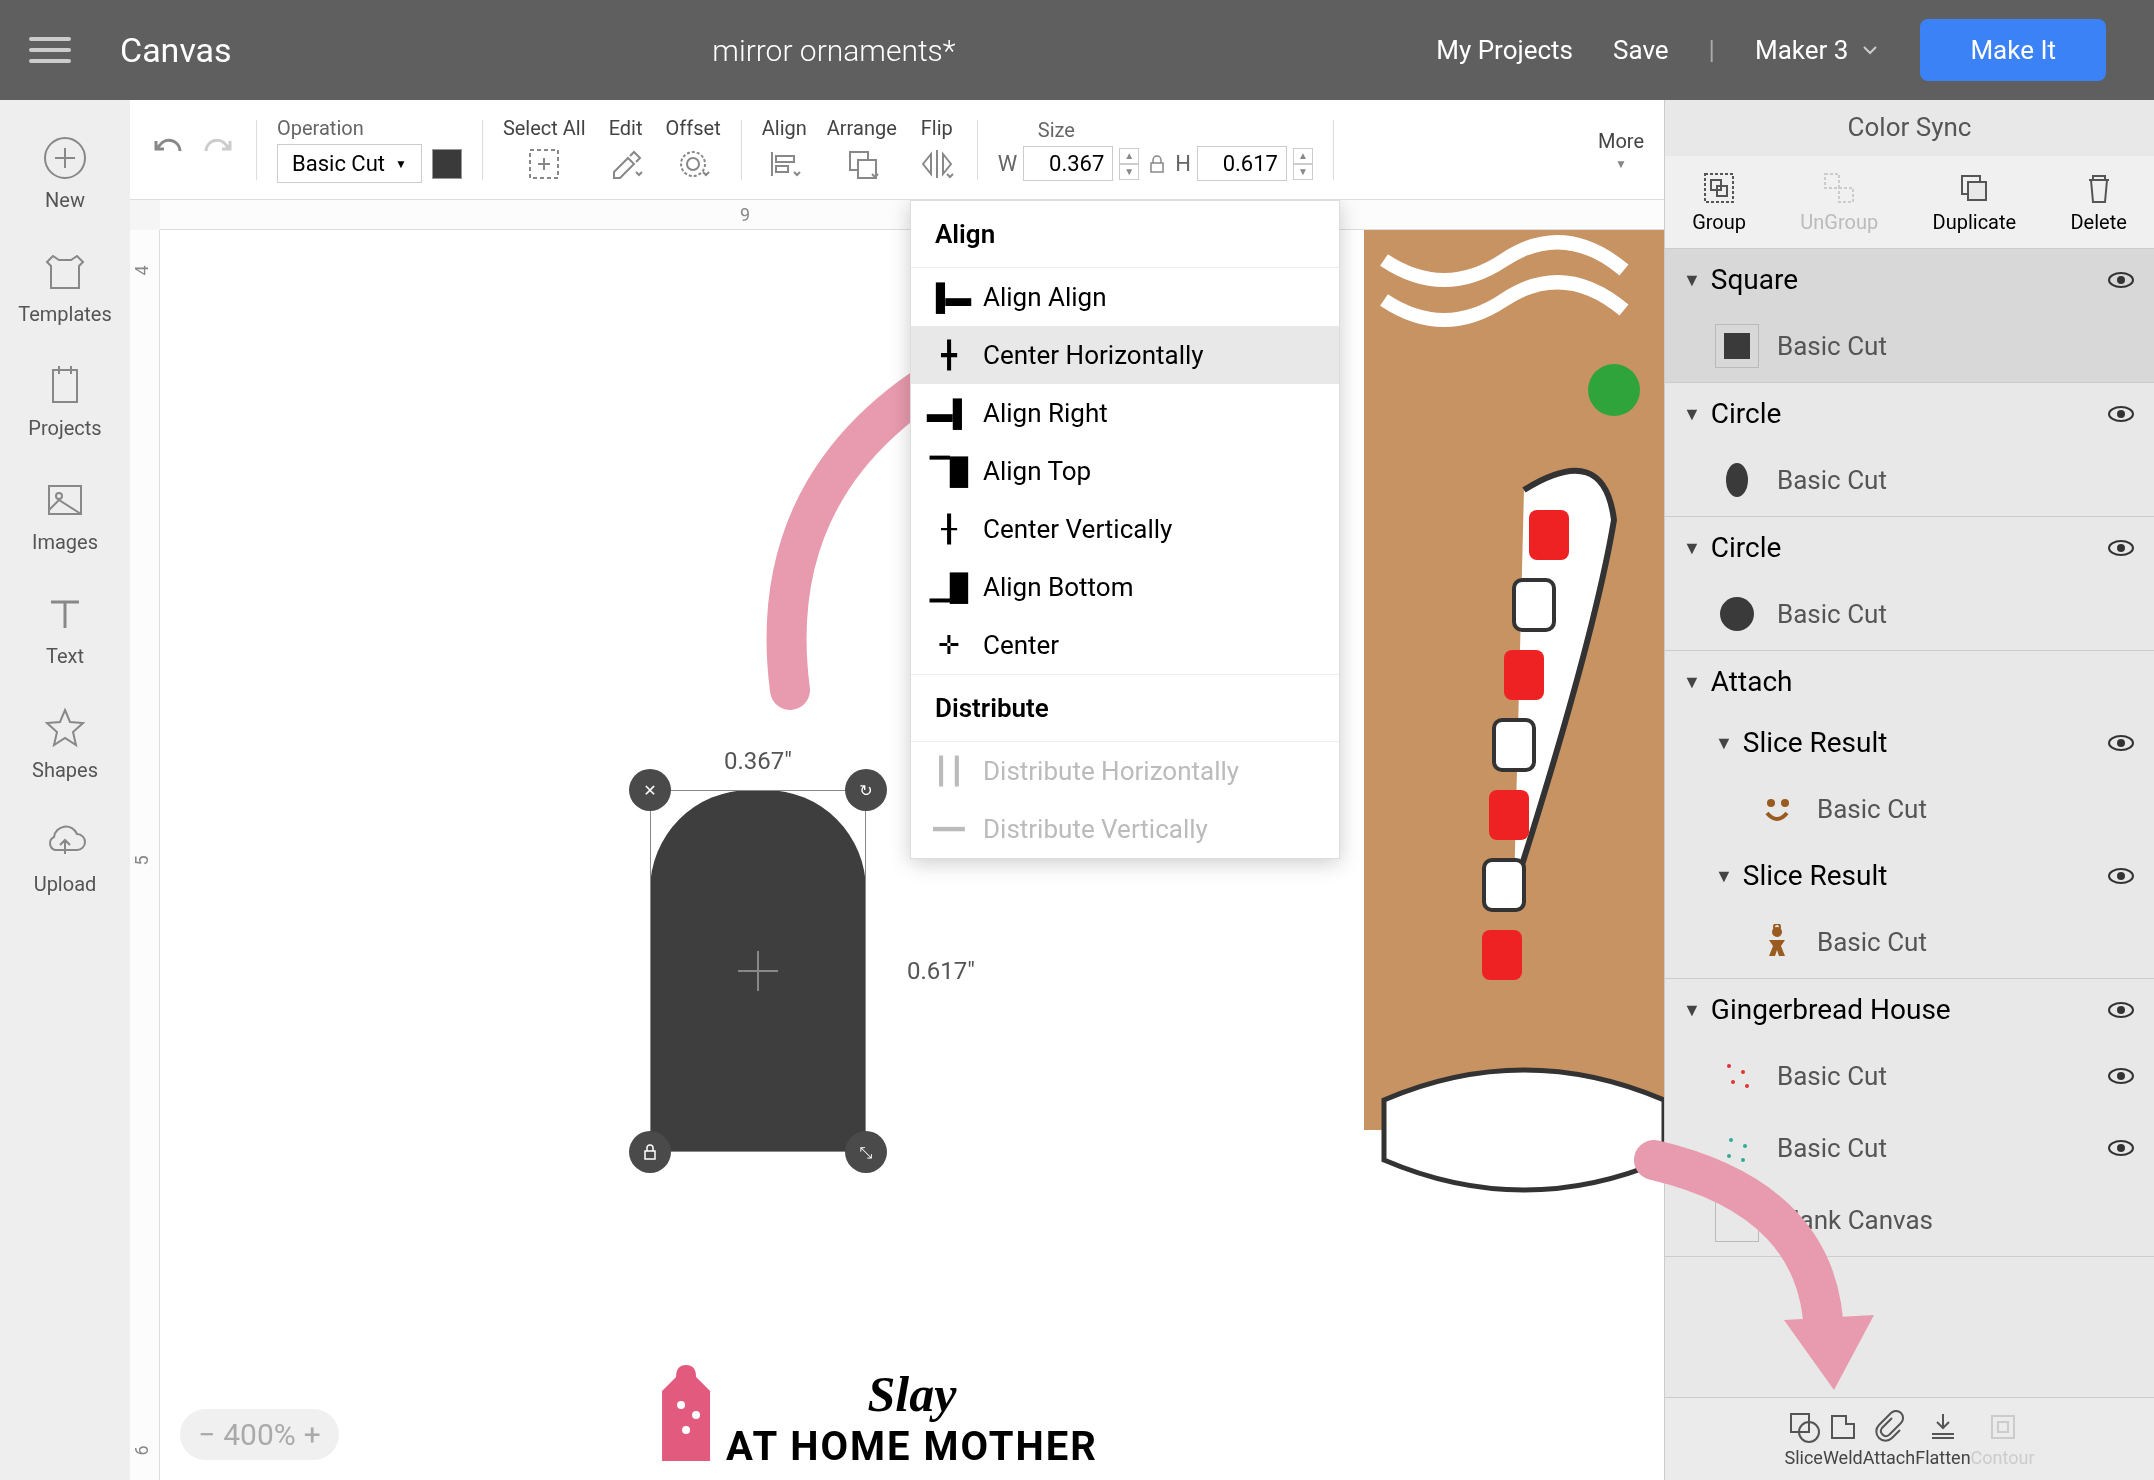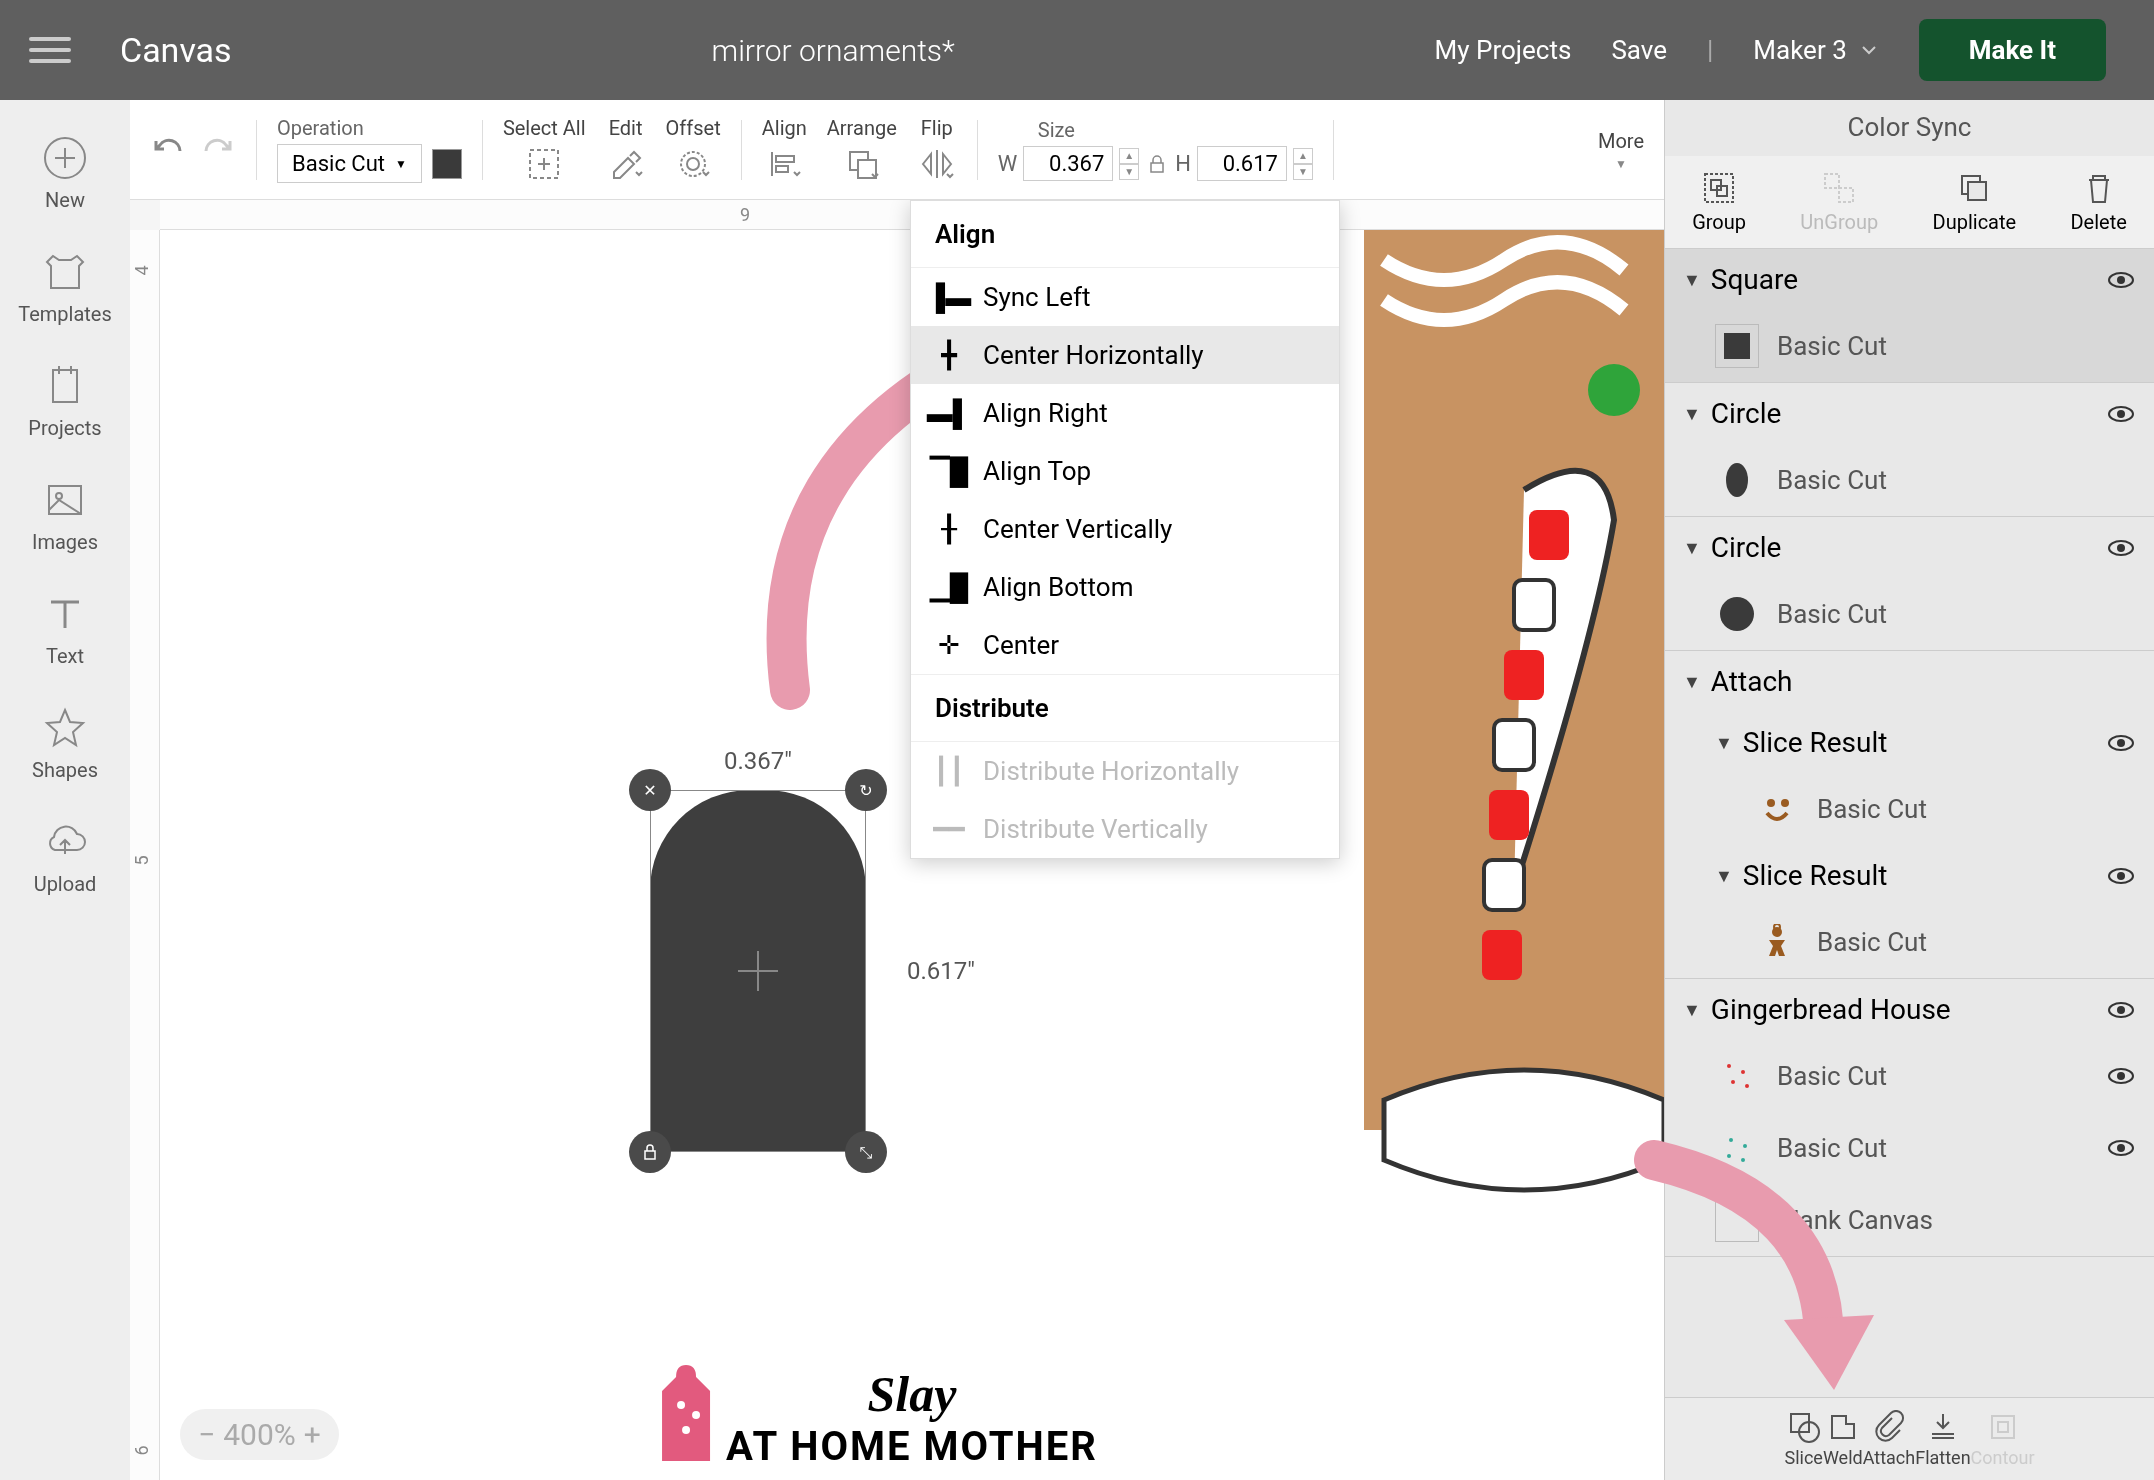--- a/index.html
+++ b/index.html
@@ -6,21 +6,21 @@
 body{background:#fff;overflow:hidden;width:2154px;height:1480px;transform-origin:0 0}
 .topbar{height:100px;background:#5f5f5f;display:flex;align-items:center;color:#fff}
 .hamburger{width:100px;display:flex;flex-direction:column;align-items:center;justify-content:center;gap:7px;cursor:pointer}
 .hamburger span{width:42px;height:4px;background:#ccc;border-radius:2px}
 .canvas-title{font-size:34px;font-weight:400;margin-left:20px}
 .project-name{flex:1;text-align:center;font-size:30px;font-weight:300}
 .top-right{display:flex;align-items:center;gap:40px;padding-right:48px}
 .top-link{font-size:26px;color:#fff;cursor:pointer}
 .top-divider{color:#aaa;font-size:26px}
 .maker-select{display:flex;align-items:center;gap:12px;font-size:26px;cursor:pointer}
-.makeit-btn{background:#14532d;color:#fff;padding:16px 50px;border-radius:8px;font-size:26px;font-weight:700;cursor:pointer}
+.makeit-btn{background:#3b82f6;color:#fff;padding:16px 50px;border-radius:8px;font-size:26px;font-weight:400;cursor:pointer}
 .main{display:flex;height:calc(100% - 100px)}
 .leftbar{width:130px;background:#eeeeee;display:flex;flex-direction:column;align-items:center;padding-top:20px;gap:8px}
 .left-item{display:flex;flex-direction:column;align-items:center;gap:6px;padding:14px 0;cursor:pointer;width:100%}
 .left-item svg{width:48px;height:48px}
 .left-item-label{font-size:20px;color:#555}
 .workarea{flex:1;position:relative;display:flex;flex-direction:column}
 .toolbar{height:100px;background:#fff;border-bottom:1px solid #ddd;display:flex;align-items:center;padding:0 20px;gap:20px}
 .undo-redo{display:flex;gap:10px}
 .undo-redo svg{width:38px;height:38px;cursor:pointer}
 .tb-group{display:flex;flex-direction:column;gap:4px}
@@ -315,21 +315,21 @@
             </svg>
           <div class="watermark-logo">Slay</div>
           <div class="watermark-sub">AT HOME MOTHER</div>
         </div>
       </div>
 
       <div class="align-menu">
         <div class="align-menu-header">Align</div>
         <div class="align-menu-item">
             <span class="align-icon">▐▬</span>
-            <span>Sync Left</span>
+            <span>Align Align</span>
           </div>
         <div class="align-menu-item highlighted">
             <span class="align-icon">╋</span>
             <span>Center Horizontally</span>
           </div>
         <div class="align-menu-item">
             <span class="align-icon">▬▌</span>
             <span>Align Right</span>
           </div>
         <div class="align-menu-item">

